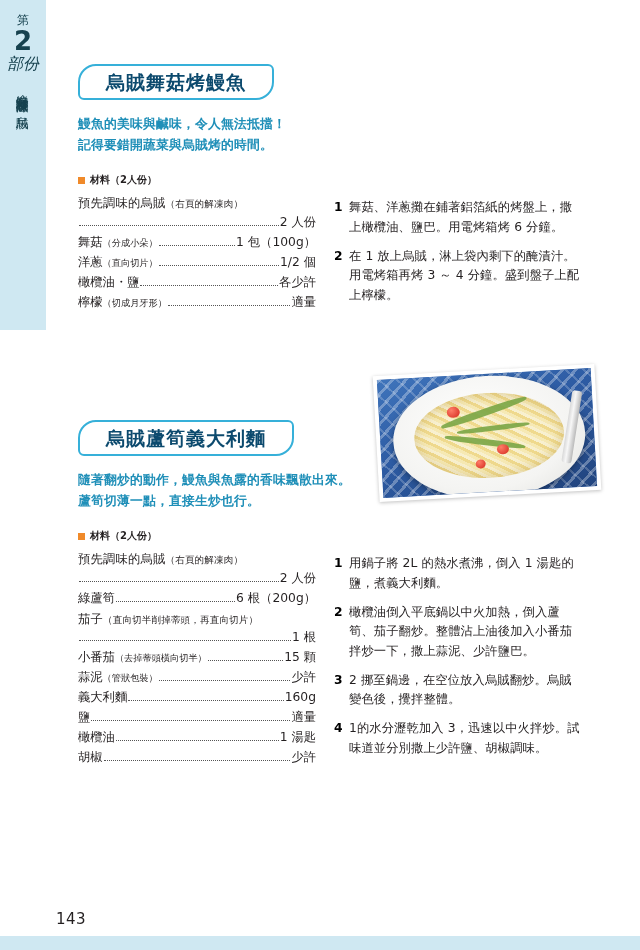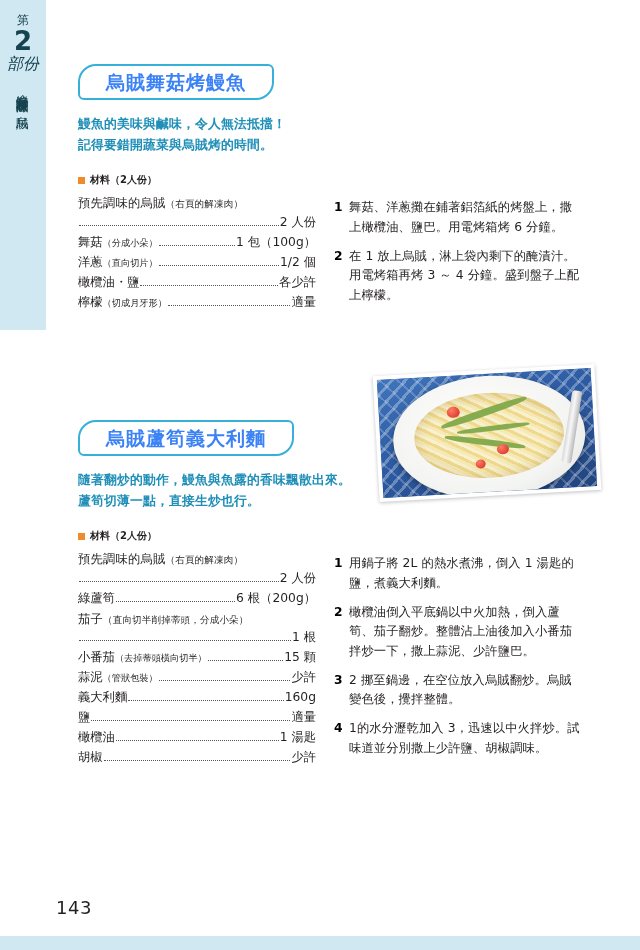--- a/index.html
+++ b/index.html
@@ -79,21 +79,21 @@
     display: inline-block;
     height: 36px;
     padding: 0 26px 0 26px;
     border: 2px solid #36b0d9;
     border-radius: 18px 6px 18px 6px;
     box-sizing: border-box;
   }
   .title-ribbon .title-text {
     font-size: 19px;
     font-weight: bold;
-    color: #3b82f6;
+    color: #0c4a6e;
     line-height: 32px;
     letter-spacing: 1px;
     white-space: nowrap;
   }
 
   .lede {
     margin-top: 14px;
     font-size: 12.8px;
     line-height: 1.62;
     color: #1f8fb8;
@@ -252,22 +252,22 @@
     height: 62%;
     background: linear-gradient(90deg, #d8d8d8, #f7f7f7 40%, #b9b9b9);
     border-radius: 3px;
     transform: rotate(12deg);
   }
 
   
   .page-num {
     position: absolute;
     left: 56px;
-    bottom: 32px;
-    font-size: 18px;
+    bottom: 22px;
+    font-size: 15px;
     color: #231f20;
     letter-spacing: 0.5px;
   }
   .bottom-band {
     position: absolute;
     left: 0;
     bottom: 0;
     width: 640px;
     height: 14px;
     background: #cfe8f2;
@@ -380,21 +380,21 @@
         <span class="dots"></span>
         <span class="amt">2 人份</span>
       </div>
 
       <div class="ing-row">
         <span class="name">綠蘆筍</span>
         <span class="dots"></span>
         <span class="amt">6 根（200g）</span>
       </div>
 
-      <div class="ing-sub" style="margin-top:1px;">茄子<span class="small">（直向切半削掉蒂頭，分成小朵）</span></div>
+      <div class="ing-sub" style="margin-top:1px;">茄子<span class="small">（直向切半削掉蒂頭，再直向切片）</span></div>
       <div class="ing-row right-only">
         <span class="dots"></span>
         <span class="amt">1 根</span>
       </div>
 
       <div class="ing-row">
         <span class="name">小番茄<span class="small">（去掉蒂頭橫向切半）</span></span>
         <span class="dots"></span>
         <span class="amt">15 顆</span>
       </div>

